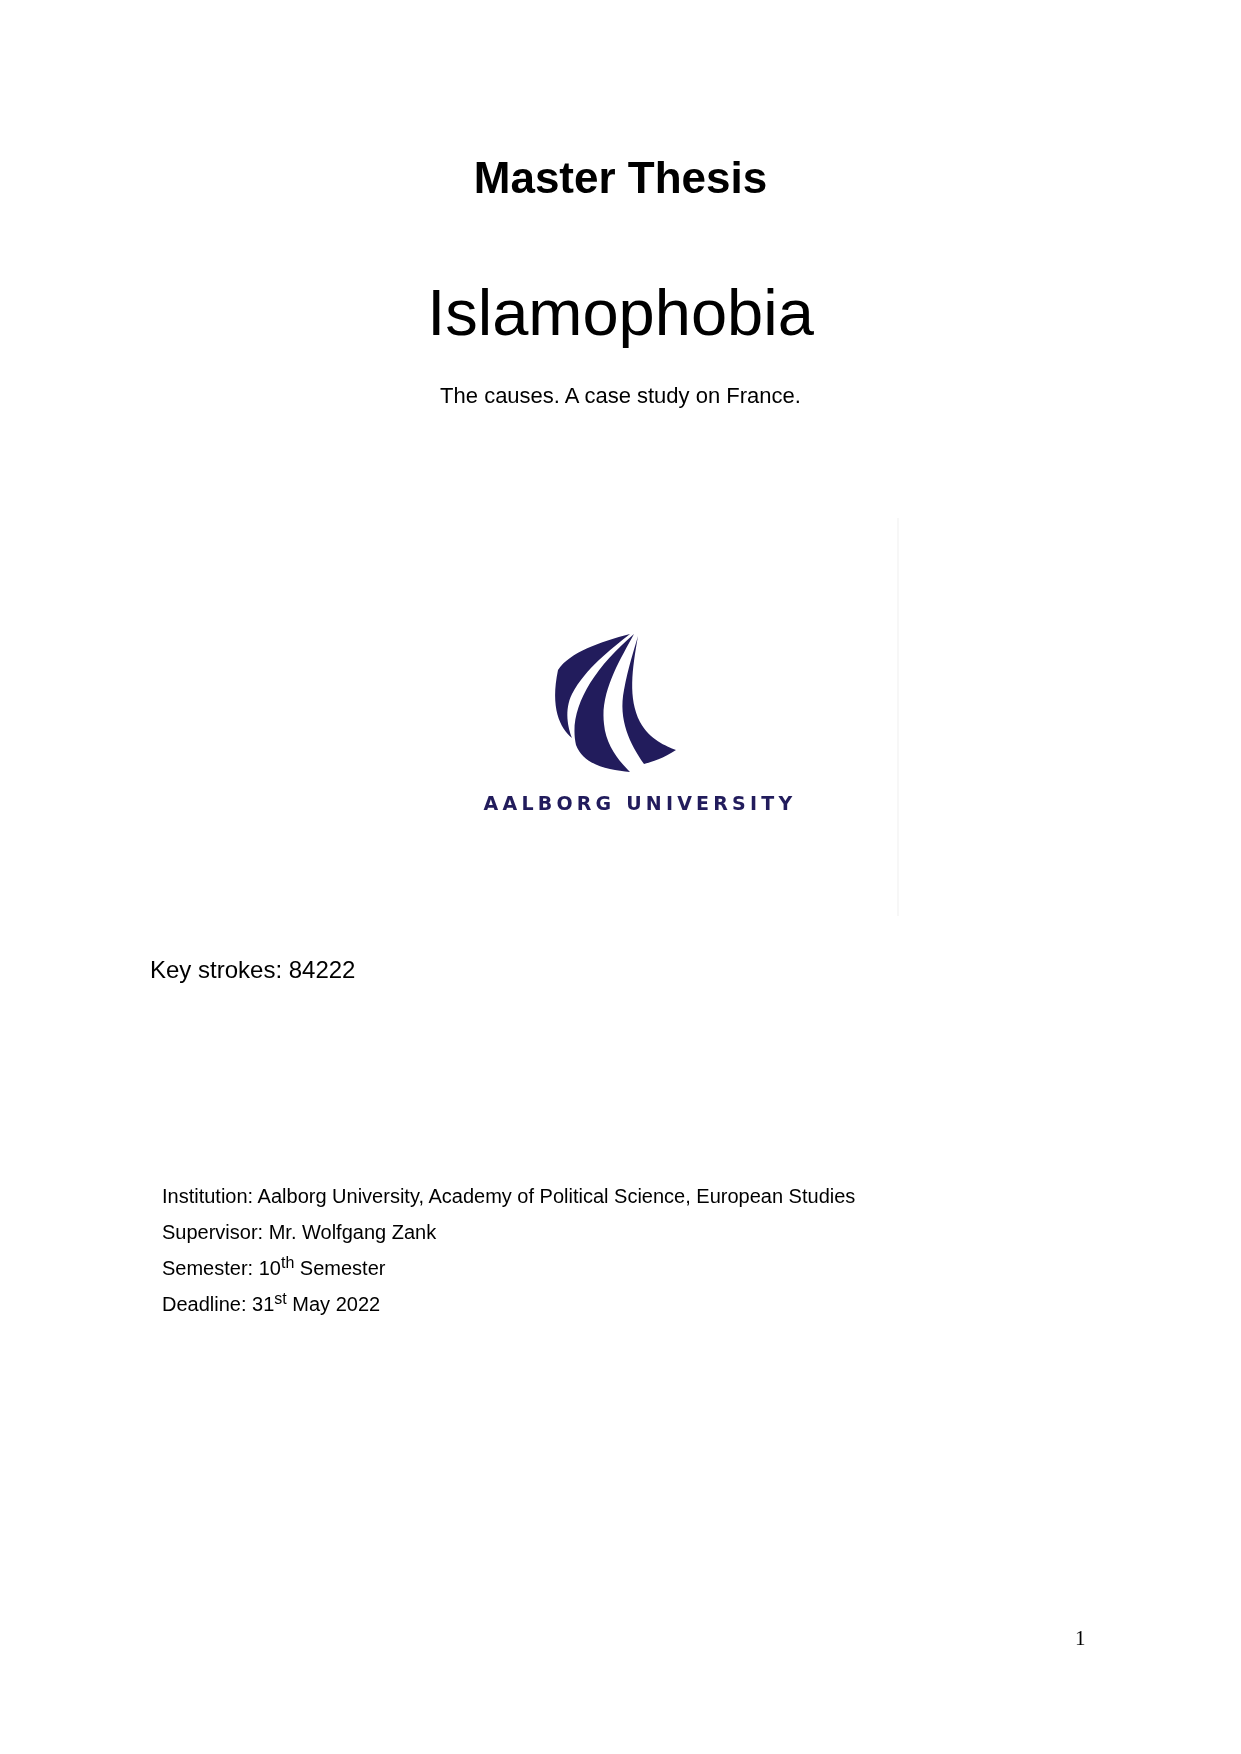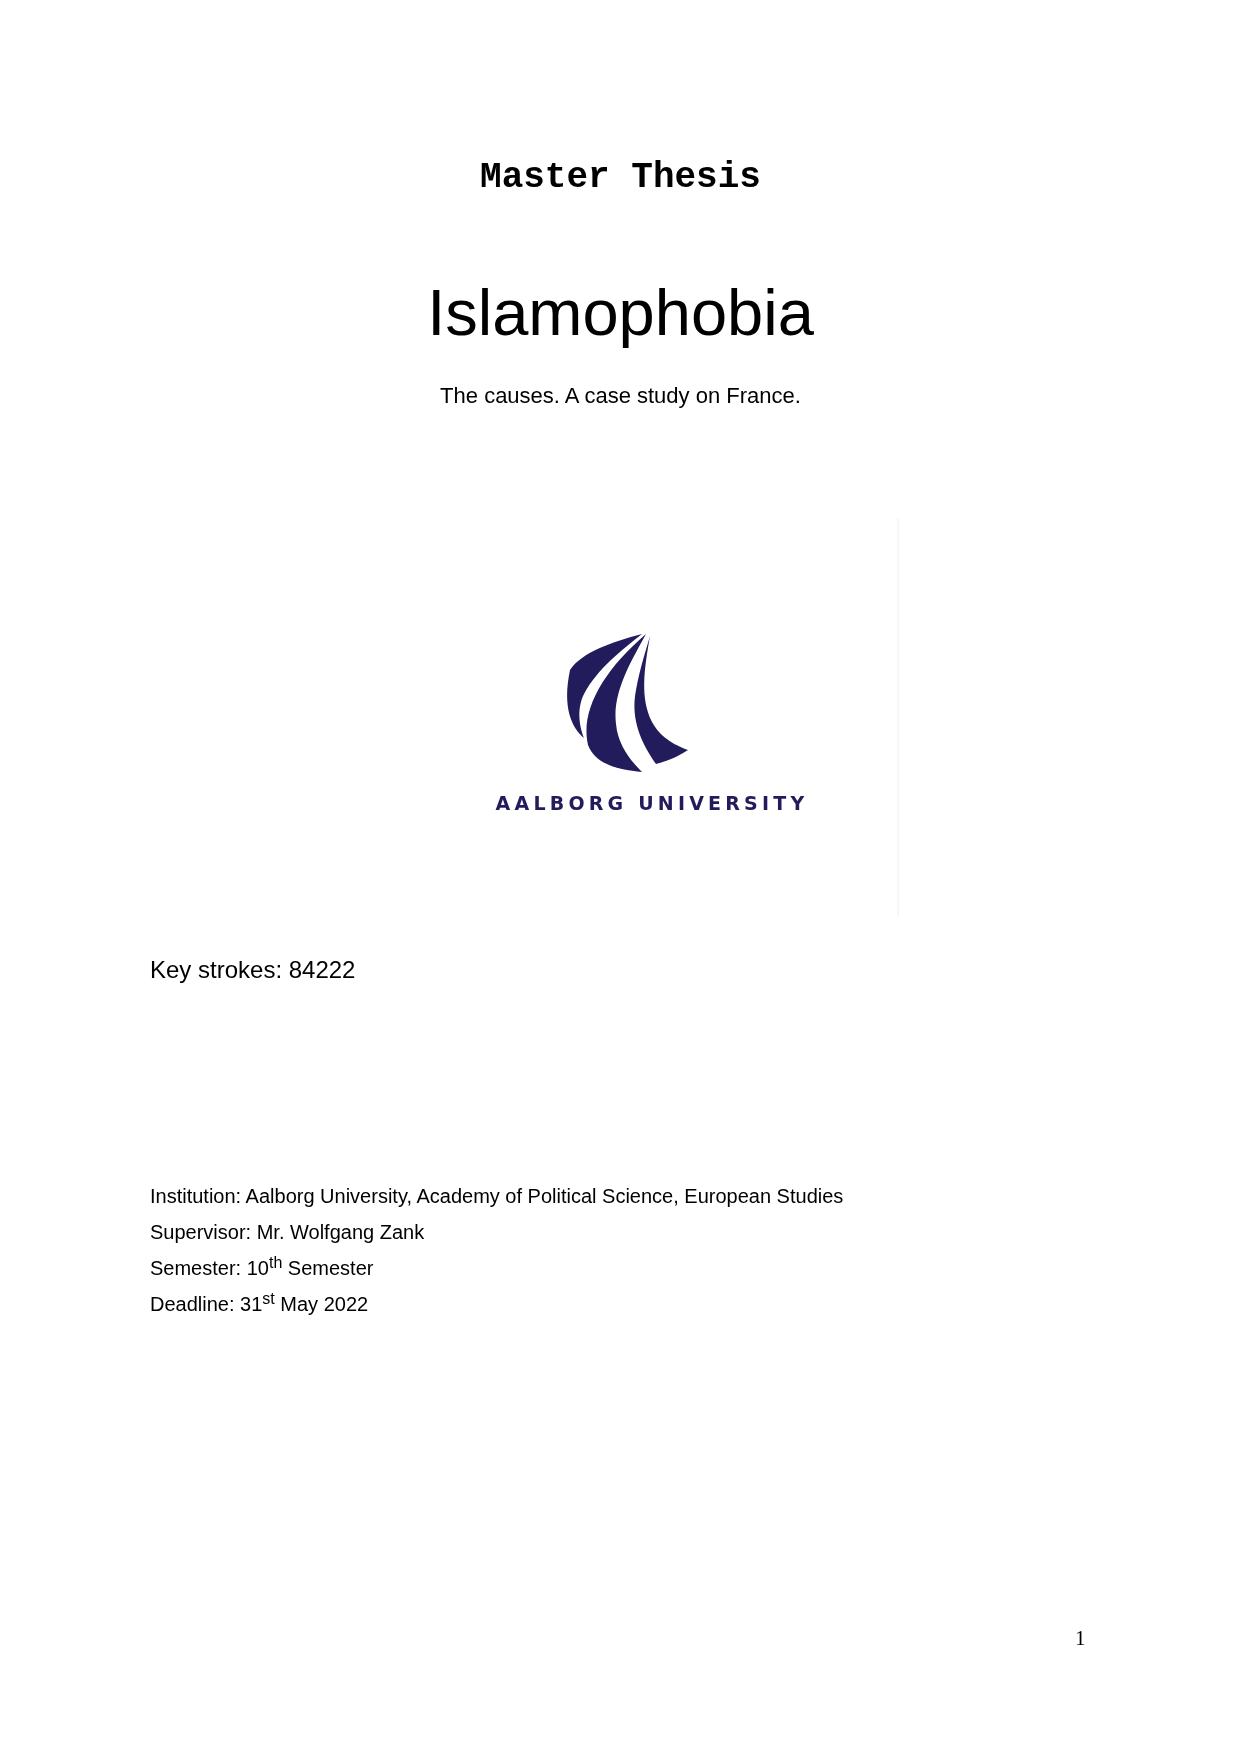--- a/index.html
+++ b/index.html
@@ -1,27 +1,27 @@
 <!DOCTYPE html>
 <html><head>
 <meta charset="utf-8">
 <style>
   html, body { margin: 0; padding: 0; background: #ffffff; }
   body { width: 1241px; height: 1754px; position: relative; overflow: hidden;
          font-family: "Liberation Sans", sans-serif; color: #000; }
   .abs { position: absolute; }
   .center { left: 0; width: 1241px; text-align: center; white-space: nowrap; }
-  #label { top: 148px; font-size: 36px; font-weight: bold; line-height: 60px; font-family: Liberation Mono, monospace; }
+  #label { top: 148px; font-size: 44px; font-weight: bold; line-height: 60px; }
   #title { top: 268px; font-size: 65px; line-height: 90px; }
   #subtitle { top: 381px; font-size: 22px; line-height: 30px; }
-  #logo-box { left: 472px; top: 610px; width: 360px; height: 210px; }
+  #logo-box { left: 460px; top: 610px; width: 360px; height: 210px; }
   #logo-rule { left: 897px; top: 518px; width: 2px; height: 398px; background: #f7f7f7; }
   #keystrokes { left: 150px; top: 955px; font-size: 24px; line-height: 30px; white-space: nowrap; }
   #details { left: 150px; top: 1178px; }
-  .detail-line { font-size: 20px; line-height: 36px; white-space: nowrap; height: 36px; }
+  .detail-line { font-size: 20px; line-height: 36px; white-space: nowrap; height: 36px; margin-left: 12px; }
   sup { font-size: 16px; vertical-align: 7px; line-height: 0; }
   #page-num { left: 1075px; top: 1626px; font-family: "Liberation Serif", serif; font-size: 21px; line-height: 24px; }
 </style>
 </head>
 <body>
 
 <div id="label" class="abs center">Master Thesis</div>
 <div id="title" class="abs center">Islamophobia</div>
 <div id="subtitle" class="abs center">The causes. A case study on France.</div>
 

